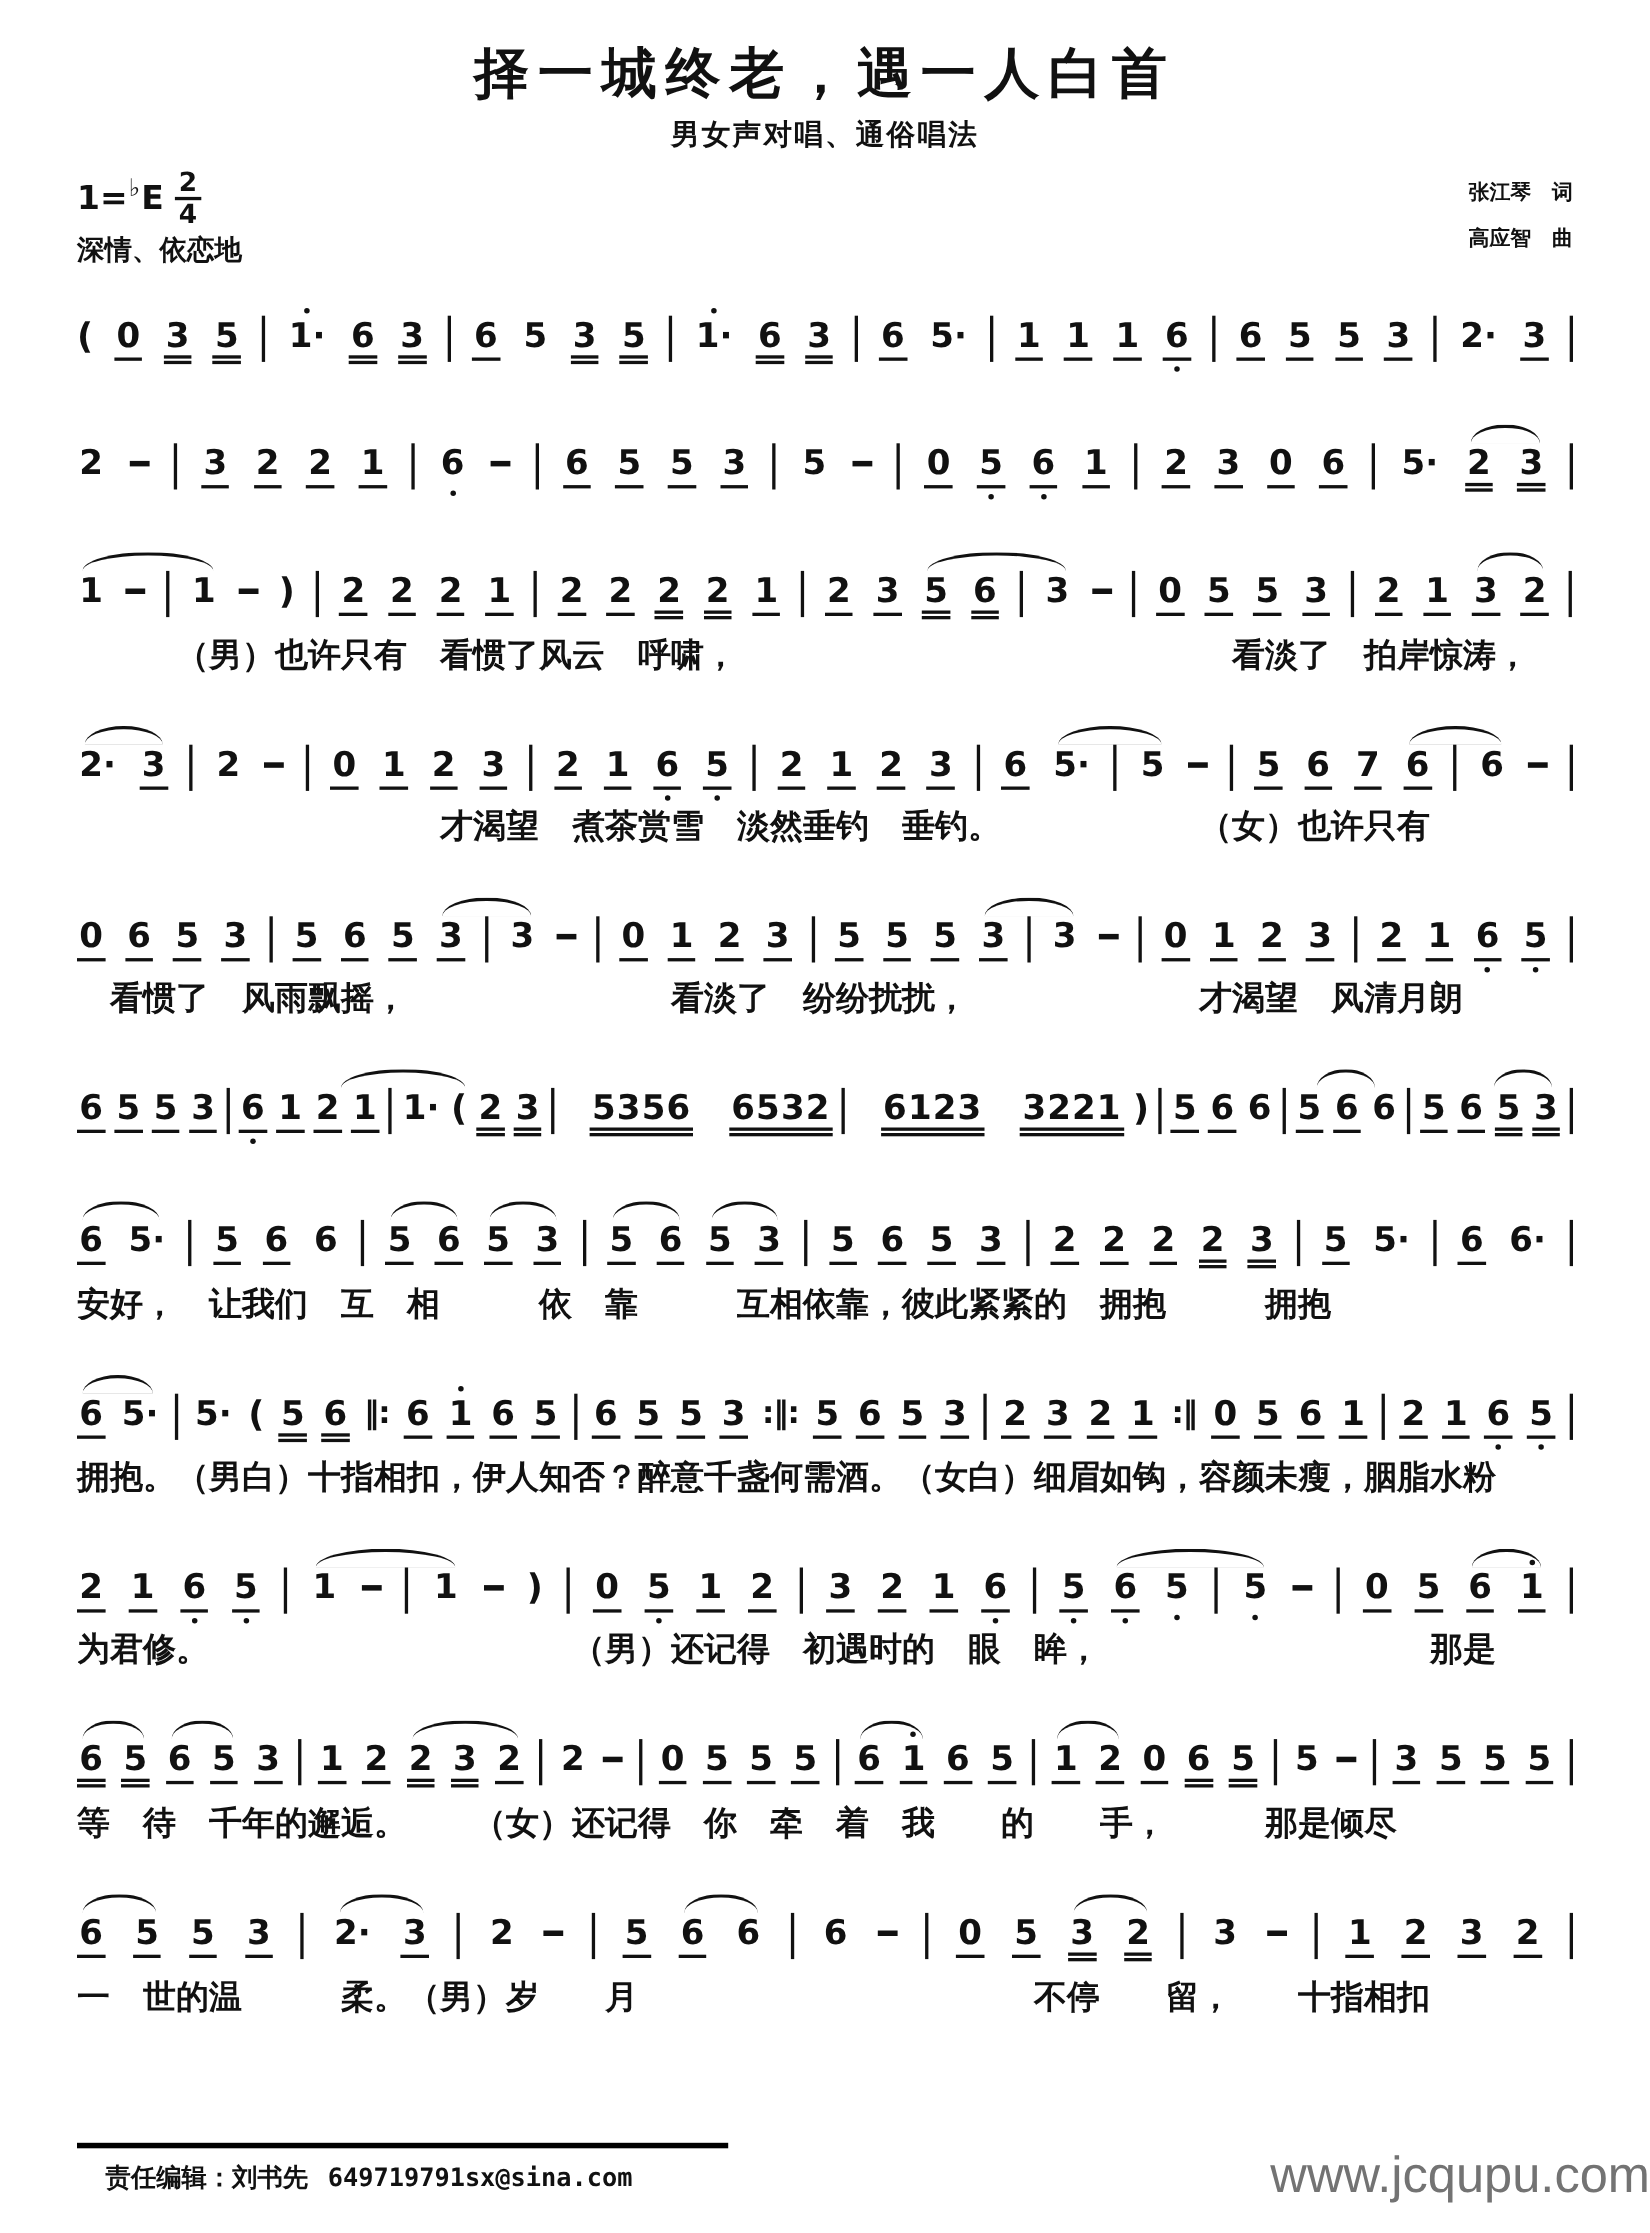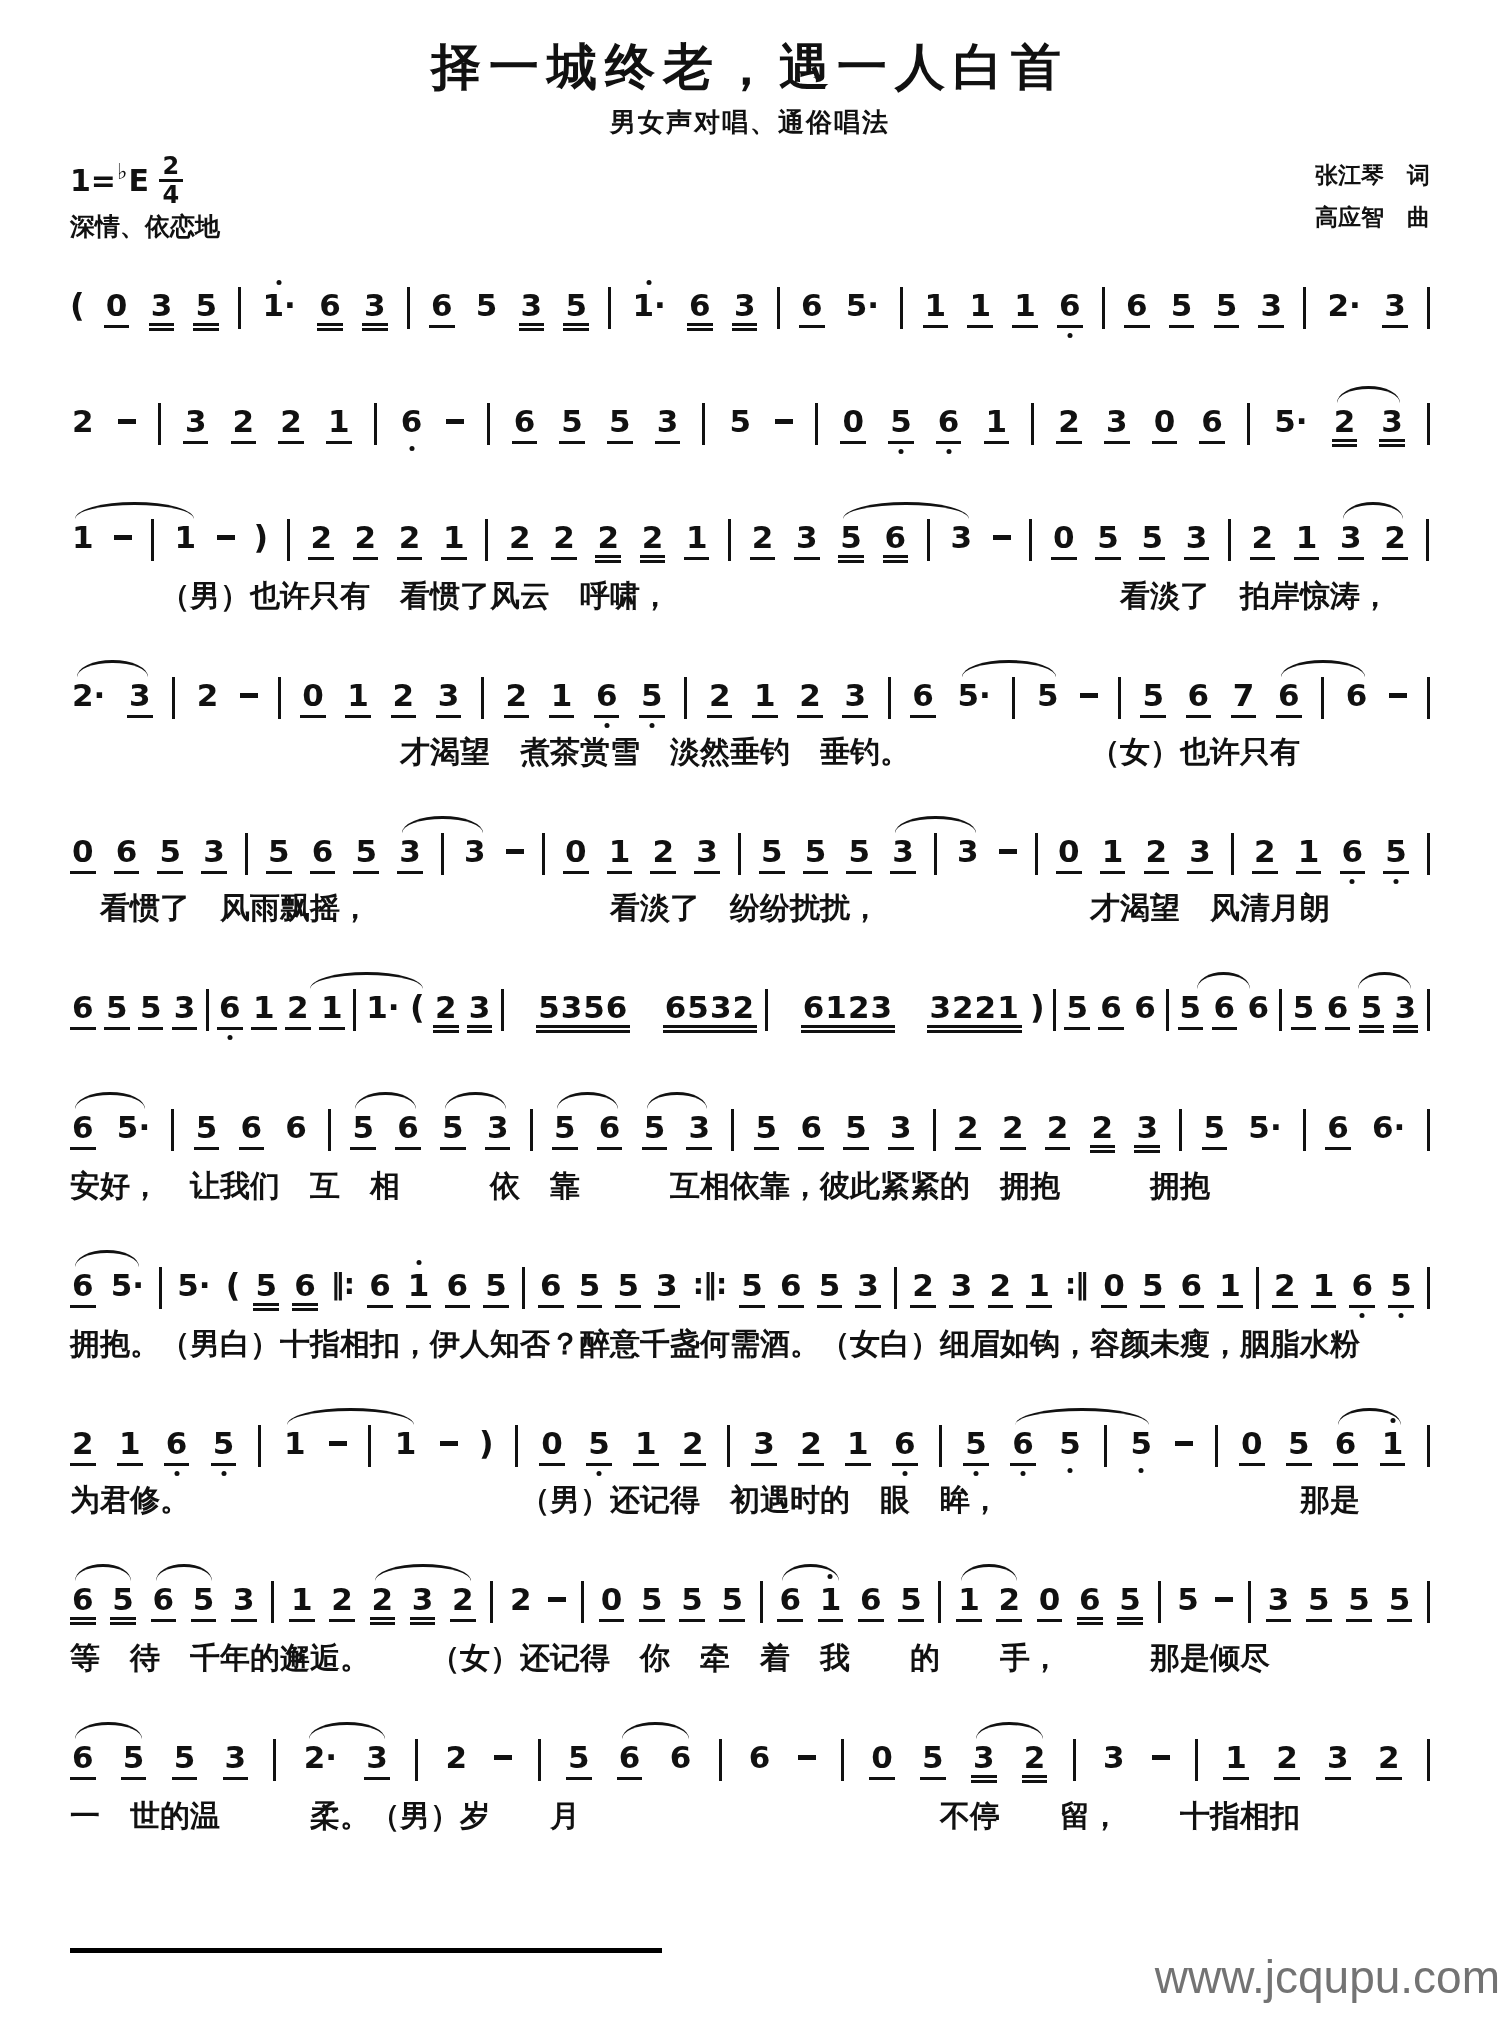--- a/index.html
+++ b/index.html
@@ -10,21 +10,21 @@
   .title{margin:34px 0 0;text-align:center;font-size:50px;font-weight:bold;letter-spacing:8px;
          font-family:"DejaVu Sans","Liberation Sans",sans-serif;}
   .subtitle{margin-top:4px;text-align:center;font-size:26px;font-weight:600;letter-spacing:2px;}
   .meta-row{display:flex;justify-content:space-between;align-items:flex-start;margin-top:14px;}
   .keysig{font-size:30px;font-weight:bold;display:flex;align-items:center;}
   .flat{font-size:22px;position:relative;top:-9px;margin:0 1px;}
   .frac{display:inline-flex;flex-direction:column;align-items:center;margin-left:10px;}
   .fn{font-size:24px;line-height:24px;font-weight:bold;}
   .fbar{width:24px;height:3px;background:#111;margin:1px 0;}
   .tempo{margin-top:3px;font-size:25px;font-weight:600;font-family:"DejaVu Serif","Liberation Serif",serif;}
-  .credits{text-align:right;font-size:23px;font-weight:600;line-height:42px;
+  .credits{text-align:right;font-size:19px;font-weight:600;line-height:42px;
            font-family:"DejaVu Serif","Liberation Serif",serif;}
   
   .score{margin-top:26px;}
   .sysline{margin-bottom:40px;}
   .sysline.has-lyrics{margin-bottom:44px;}
   .notes-row{display:flex;justify-content:space-between;align-items:flex-start;
              position:relative;padding:18px 0 14px;}
   .tok{position:relative;}
   .note .d,.grp .d{display:inline-block;font-size:31px;line-height:36px;font-weight:bold;
                    padding:0 2px 2px;}
@@ -543,15 +543,18 @@
           <div class="slur" style="left: 5.2px; width: 66.6px;"></div>
           <div class="slur" style="left: 239.4px; width: 75.4px;"></div>
           <div class="slur" style="left: 552.2px; width: 66.6px;"></div>
           <div class="slur" style="left: 906.2px; width: 66.6px;"></div>
         </div>
         <div class="lyrics">一　世的温　　　柔。（男）岁　　月　　　　　　　　　　　　不停　　留，　　十指相扣</div>
       </div>
     </div>
 
   <div class="footer-line"></div>
+  <div class="footer-text">
+    <span>责任编辑：刘书先</span><span class="email">649719791sx@sina.com</span>
+  </div>
   <div class="watermark">www.jcqupu.com</div>
 
 </div>
 
 </body></html>

